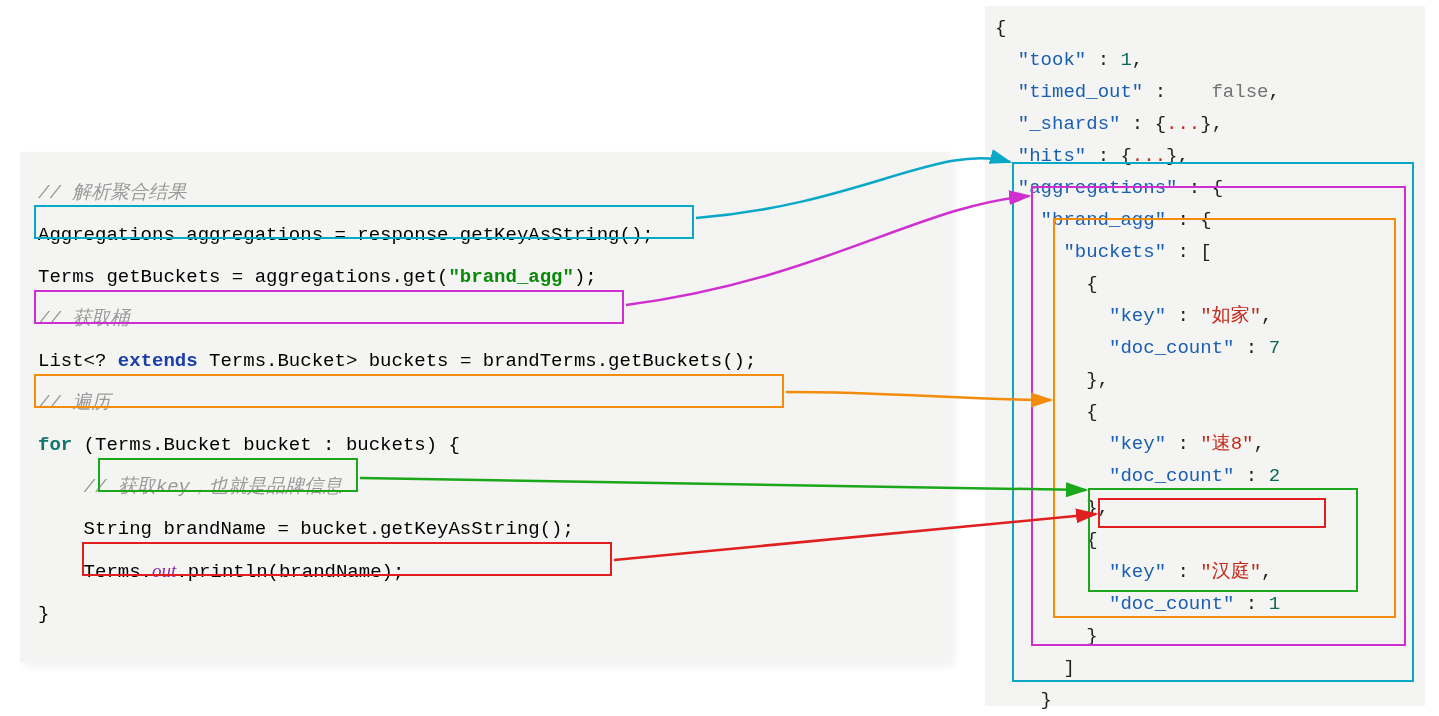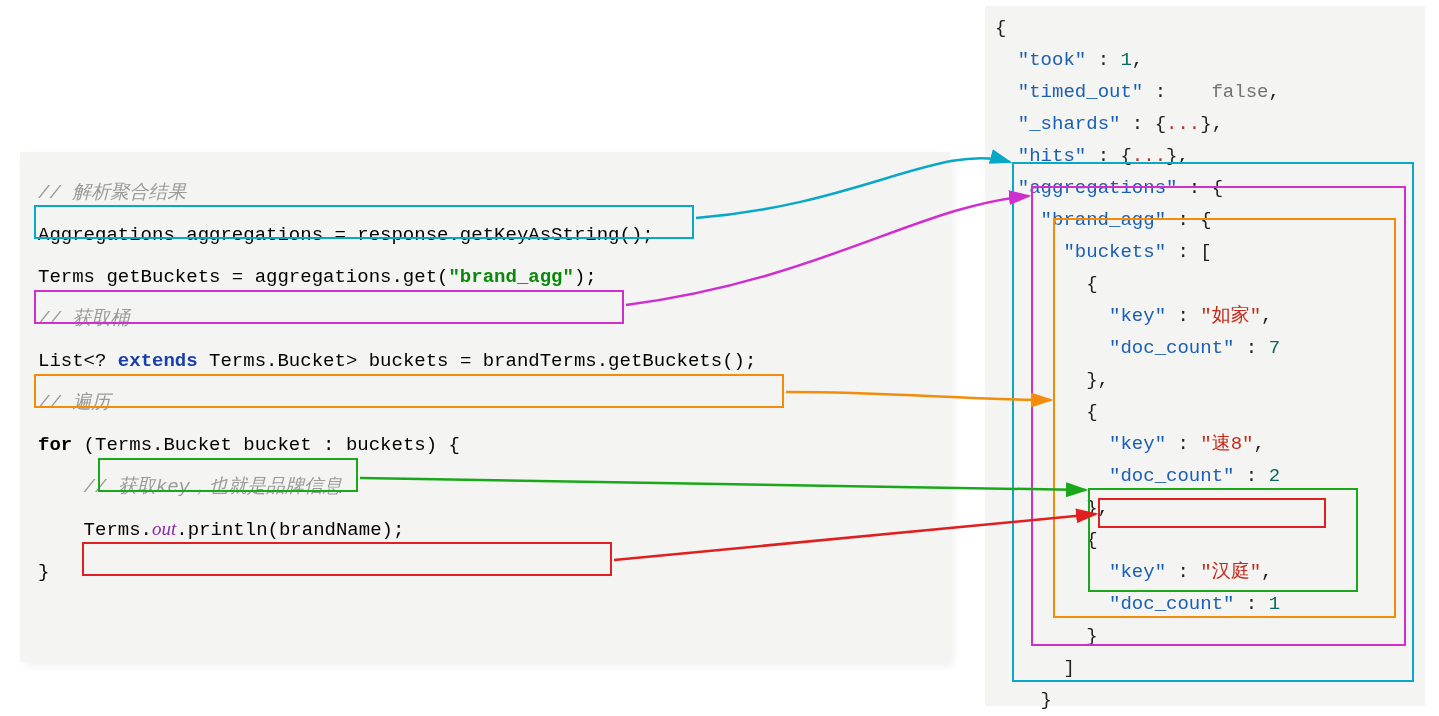--- a/index.html
+++ b/index.html
@@ -39,21 +39,21 @@
     width: 440px;
     height: 700px;
     background: #f4f4f2;
     padding: 6px 10px;
     font-size: 19px;
     line-height: 32px;
   }
   .json-panel .jline { white-space: pre; }
   .comment { color: #9a9a9a; font-style: italic; }
   .kw { color: #1a3eab; font-weight: bold; }
-  .kw2 { color: #000000; font-weight: bold; }
+  .kw2 { color: #0f766e; font-weight: bold; }
   .str { color: #0a8a0a; font-weight: bold; }
   .out { color: #8a2aa8; font-style: italic; font-family: Liberation Serif, serif; }
   .jkey { color: #1a5fb4; }
   .jstr { color: #c42b1c; }
   .jnum { color: #0a6b5a; }
   .jkw { color: #737373; margin-left: 34px; }
   .jdots { color: #c42b1c; }
   .jpunc { color: #222; }
 
   .box {
@@ -82,20 +82,21 @@
 
   <div class="java-panel">
     <div class="line comment">// 解析聚合结果</div>
     <div class="line"><span>Aggregations aggregations = response.getKeyAsString();</span></div>
     <div class="line"><span>Terms getBuckets = aggregations.get(</span><span class="str">"brand_agg"</span><span>);</span></div>
     <div class="line comment">// 获取桶</div>
     <div class="line"><span>List&lt;? </span><span class="kw">extends</span><span> Terms.Bucket&gt; buckets = brandTerms.getBuckets();</span></div>
     <div class="line comment">// 遍历</div>
     <div class="line"><span class="kw2">for</span><span> (</span><span>Terms.Bucket bucket</span><span> : buckets) {</span></div>
     <div class="line comment">    // 获取key，也就是品牌信息</div>
+    <div class="line"><span>    String brandName = bucket.getKeyAsString();</span></div>
     <div class="line"><span>    Terms.</span><span class="out">out</span><span>.println(brandName);</span></div>
     <div class="line">}</div>
   </div>
 
   <div class="json-panel">
     <div class="jline"><span class="jpunc">{</span></div>
     <div class="jline">  <span class="jkey">"took"</span><span class="jpunc"> : </span><span class="jnum">1</span><span class="jpunc">,</span></div>
     <div class="jline">  <span class="jkey">"timed_out"</span><span class="jpunc"> : </span><span class="jkw">false</span><span class="jpunc">,</span></div>
     <div class="jline">  <span class="jkey">"_shards"</span><span class="jpunc"> : {</span><span class="jdots">...</span><span class="jpunc">},</span></div>
     <div class="jline">  <span class="jkey">"hits"</span><span class="jpunc"> : {</span><span class="jdots">...</span><span class="jpunc">},</span></div>

